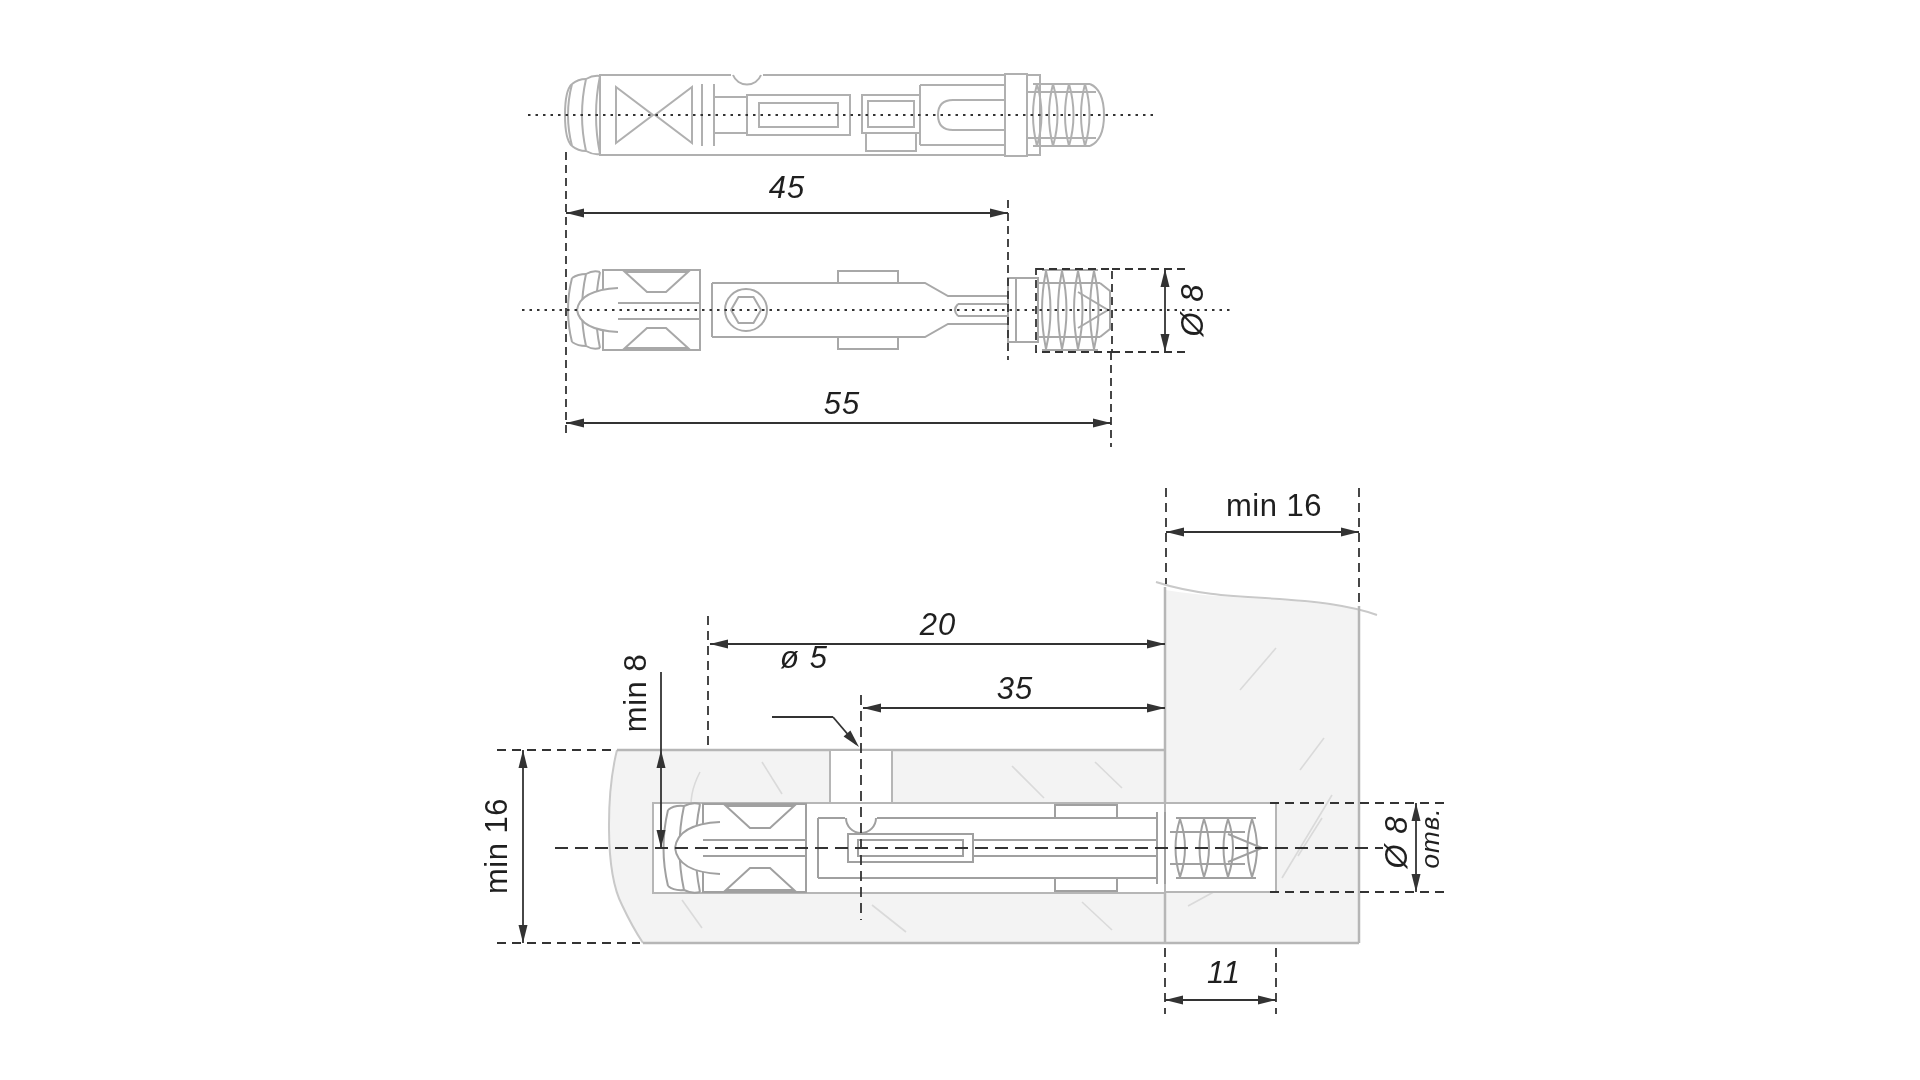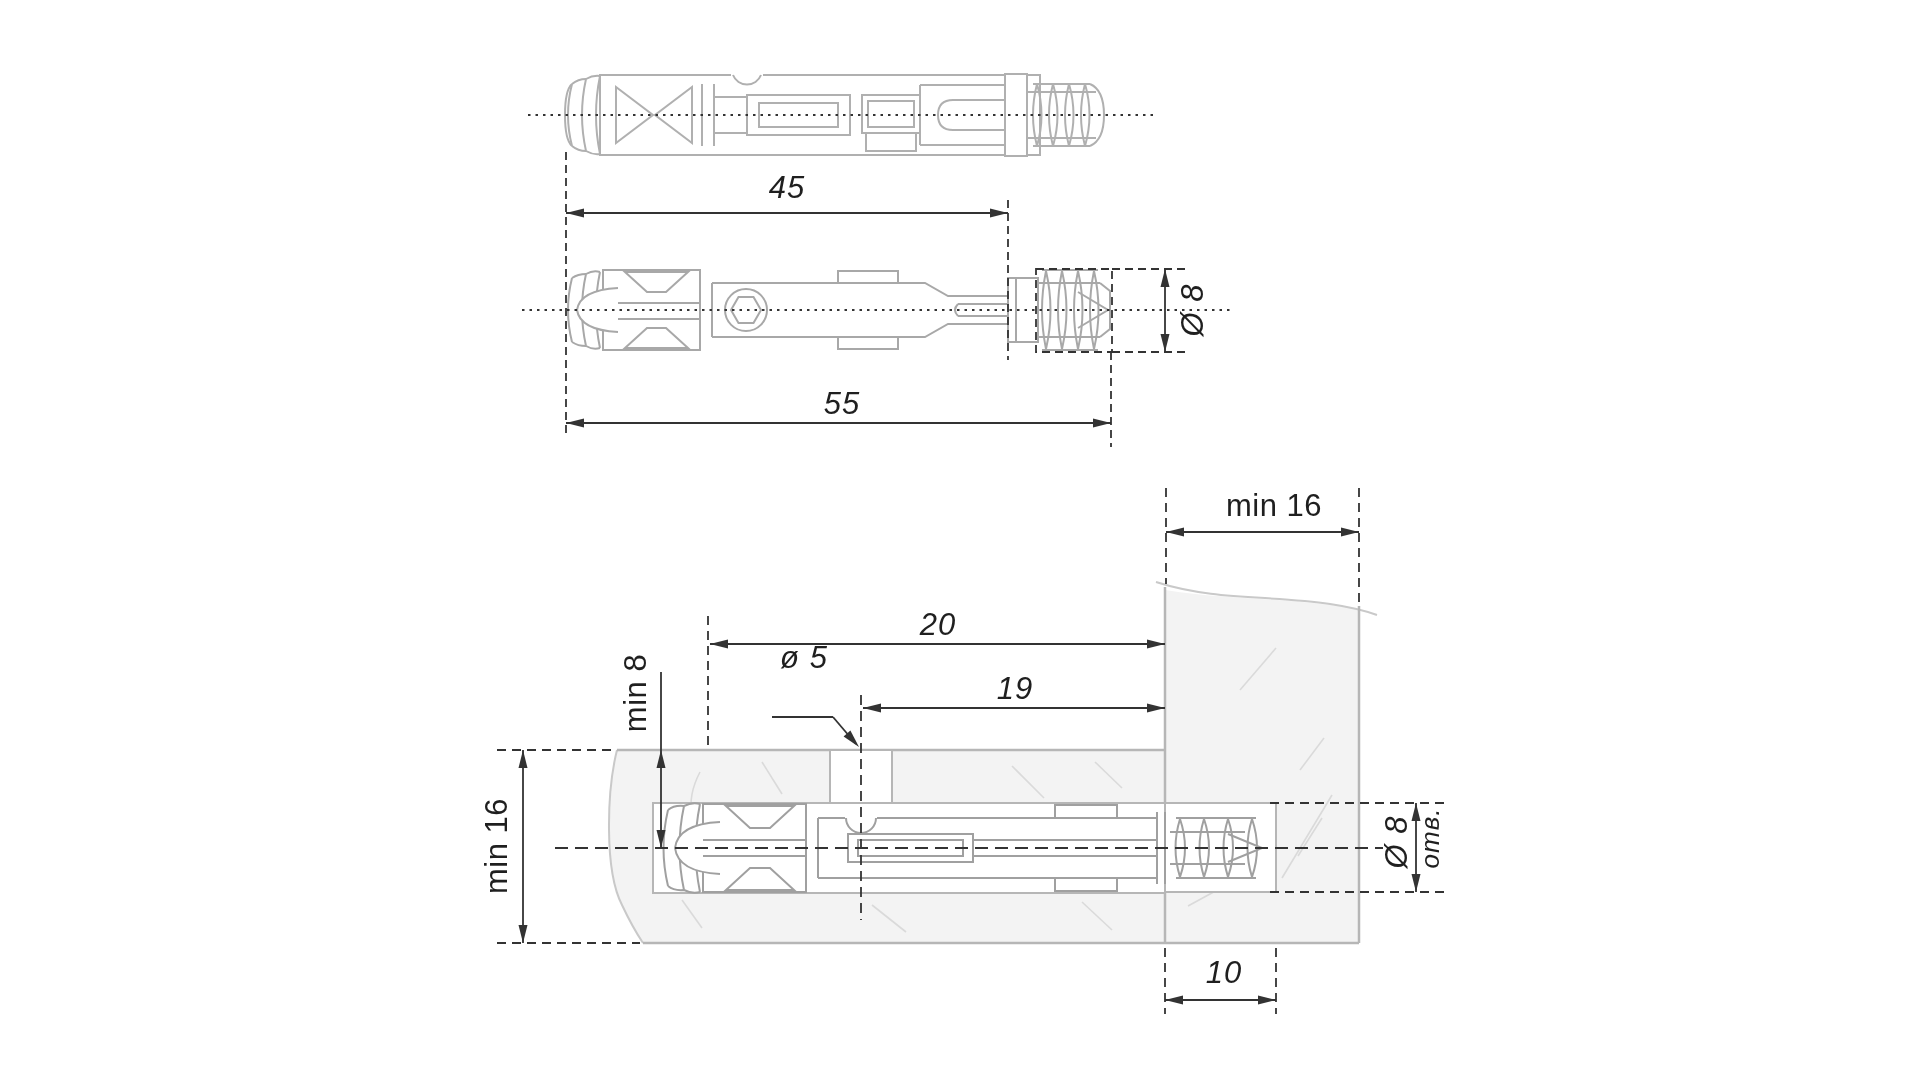--- a/index.html
+++ b/index.html
@@ -257,27 +257,27 @@
 <span class="dim-label" style="left:787px;top:188px;">45</span>
 
 <span class="dim-label" style="left:842px;top:404px;font-style:italic;">55</span>
 
 <span class="dim-label rot" style="left:1193px;top:310px;">Ø 8</span>
 
 <span class="dim-label upright" style="left:1274px;top:506px;">min 16</span>
 
 <span class="dim-label" style="left:938px;top:625px;">20</span>
 
-<span class="dim-label" style="left:1015px;top:689px;">19</span>
+<span class="dim-label" style="left:1015px;top:689px;">35</span>
 
 <span class="dim-label" style="left:804px;top:658px;">ø 5</span>
 
 <span class="dim-label upright rot" style="left:636px;top:693px;">min 8</span>
 
 <span class="dim-label upright rot" style="left:497px;top:846px;">min 16</span>
 
 <span class="dim-label rot" style="left:1397px;top:842px;">Ø 8</span>
 
 <span class="dim-label rot small" style="left:1430px;top:838px;">отв.</span>
 
-<span class="dim-label" style="left:1224px;top:973px;">10</span>
+<span class="dim-label" style="left:1224px;top:973px;">11</span>
 
 </div>
 
 </body></html>

